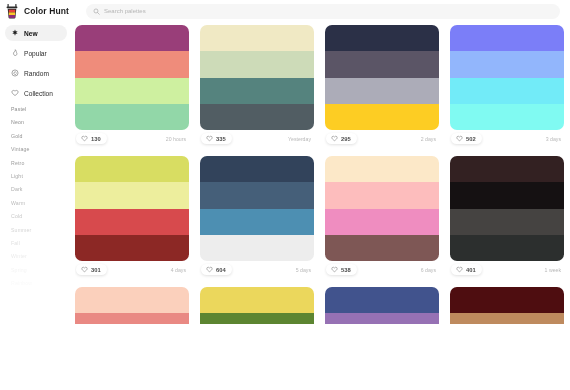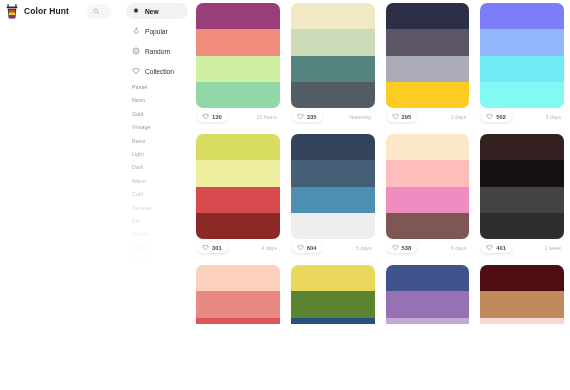--- a/index.html
+++ b/index.html
@@ -4,21 +4,21 @@
 <style>
   * { box-sizing: border-box; margin: 0; padding: 0; }
   html, body {
     width: 570px; height: 390px;
     overflow: hidden;
     background: #ffffff;
     font-family: "Liberation Sans", sans-serif;
     -webkit-font-smoothing: antialiased;
   }
 
-  .app { position: relative; width: 570px; height: 324px; display: flex; flex-direction: row; }
+  .app { position: relative; width: 570px; height: 324px; display: flex; flex-direction: column; }
 
   
   .header {
     height: 22px;
     flex: 0 0 22px;
     display: flex;
     align-items: center;
     padding: 0 10px 0 5px;
     background: #ffffff;
   }

